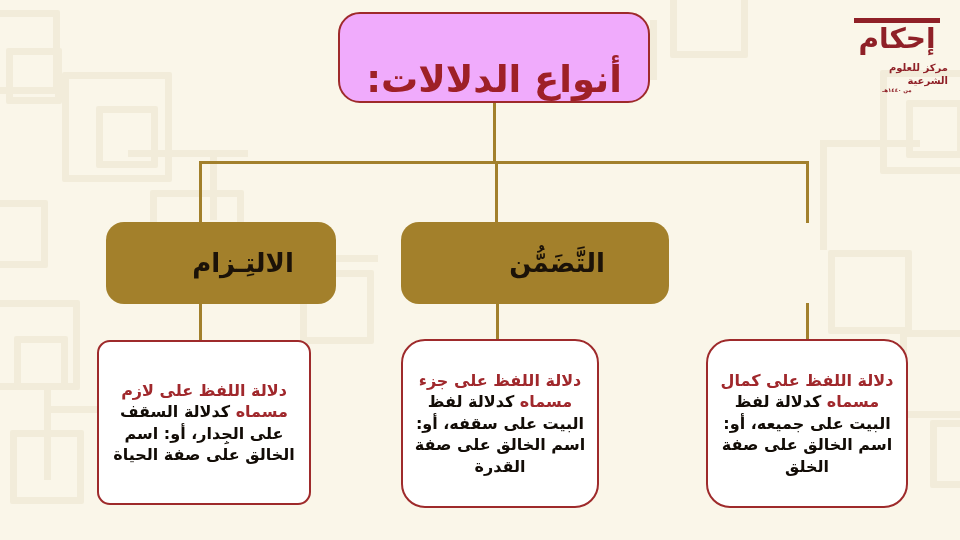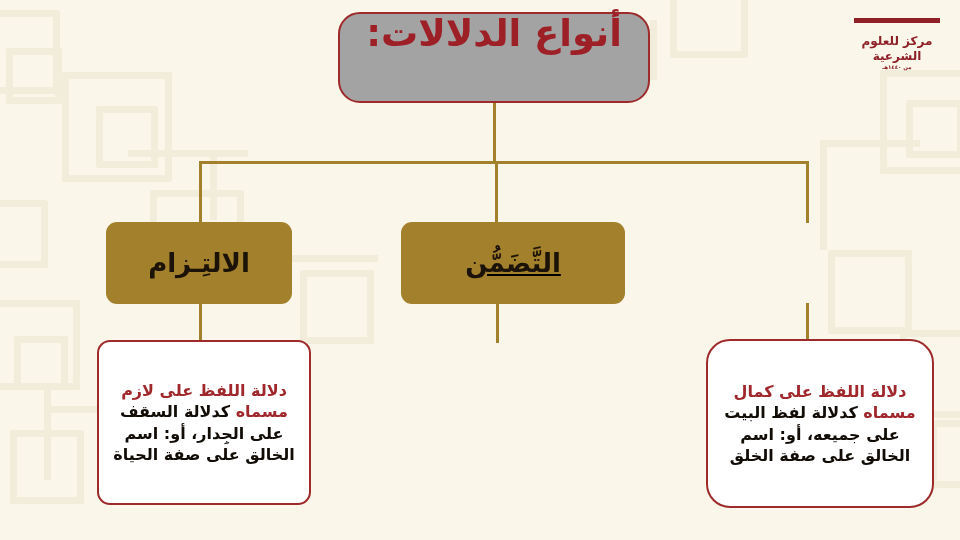--- a/index.html
+++ b/index.html
@@ -49,25 +49,25 @@
   .conn-h { height: 3px; }
 
   
   .title-box {
     position: absolute;
     left: 338px;
     top: 12px;
     width: 312px;
     height: 91px;
     box-sizing: border-box;
-    background: #a3a3a3;
+    background: #f0abfc;
     border: 2px solid #9e2a2b;
     border-radius: 22px;
     display: flex;
-    align-items: flex-start;
+    align-items: flex-end;
     justify-content: center;
     text-align: center;
   }
   .title-text {
     color: #9e2027;
     font-size: 37px;
     font-weight: bold;
     line-height: 1.1;
     letter-spacing: 0px;
   }
@@ -92,54 +92,55 @@
   }
   .logo-word {
     color: #8f2027;
     font-size: 28px;
     font-weight: bold;
     line-height: 1;
     letter-spacing: -1px;
   }
   .logo-sub {
     color: #8f2027;
-    font-size: 12px;
+    font-size: 10px;
     line-height: 1.25;
-    text-align: center;
+    text-align: right;
     margin-top: 9px;
     font-weight: bold;
   }
   .logo-sub2 {
     color: #8f2027;
     font-size: 5.5px;
     line-height: 1.2;
     text-align: center;
     font-weight: bold;
   }
 
   
   .cat-box {
     position: absolute;
     top: 222px;
     height: 82px;
     background: #a3802b;
-    border-radius: 11px;
+    border-radius: 18px;
     display: flex;
     align-items: center;
     justify-content: center;
     text-align: center;
+    padding-left: 44px;
   }
   .cat-text {
     color: #1b1208;
     font-size: 26px;
     font-weight: bold;
     line-height: 1.1;
   }
   #cat-right  { left: 713px; width: 192px; }
-  #cat-middle { left: 401px; width: 224px; text-decoration: underline; }
+  #cat-middle { left: 401px; width: 224px; }
   #cat-left   { left: 106px; width: 186px; }
 
   
   .desc-box {
     position: absolute;
     box-sizing: border-box;
     background: #ffffff;
     border: 2.5px solid #9e2a2b;
     border-radius: 24px;
     display: flex;
@@ -148,21 +149,21 @@
     padding: 6px 10px;
     text-align: center;
   }
   .desc-text {
     font-size: 16px;
     font-weight: bold;
     line-height: 1.34;
     color: #120c06;
   }
   .desc-em { color: #a0282c; }
-  #desc-right  { left: 706px; top: 339px; width: 228px; height: 169px; }
+  #desc-right  { left: 706px; top: 339px; width: 202px; height: 169px; }
   #desc-middle { left: 401px; top: 339px; width: 198px; height: 169px; }
   #desc-left   { left: 97px;  top: 340px; width: 214px; height: 165px; border-radius: 13px; }
 </style>
 </head>
 <body>
 
 <div id="canvas">
 
   <div class="watermark">
     <div class="wm-tile" style="left:-24px; top:10px; width:70px; height:70px;"></div>
@@ -190,20 +191,21 @@
     <div class="wm-bar" style="left:650px; top:20px; width:7px; height:60px;"></div>
     <div class="wm-tile" style="left:670px; top:-20px; width:64px; height:64px;"></div>
   </div>
 
   <div class="title-box">
     <div class="title-text">أنواع الدلالات:</div>
   </div>
 
   <div class="logo">
     <div class="logo-rule"></div>
+    <div class="logo-word">إحكام</div>
     <div class="logo-sub">مركز للعلوم الشرعية</div>
     <div class="logo-sub2">من ١٤٤٠هـ</div>
   </div>
 
   <div class="conn conn-v" style="left:493px; top:103px; height:60px;"></div>
   <div class="conn conn-h" style="left:199px; top:161px; width:609px;"></div>
 
   <div class="conn conn-v" style="left:806px; top:161px; height:62px;"></div>
   <div class="conn conn-v" style="left:495px; top:161px; height:62px;"></div>
   <div class="conn conn-v" style="left:199px; top:161px; height:62px;"></div>
@@ -212,20 +214,23 @@
   <div class="conn conn-v" style="left:496px; top:303px; height:40px;"></div>
   <div class="conn conn-v" style="left:199px; top:303px; height:40px;"></div>
 
   <div class="desc-box" id="desc-right">
     <div class="desc-text"><span class="desc-em">دلالة اللفظ على كمال مسماه</span><span> كدلالة لفظ البيت على جميعه، أو: اسم الخالق على صفة الخلق</span></div>
   </div>
 
   <div class="cat-box" id="cat-middle">
     <div class="cat-text">التَّضَمُّن</div>
   </div>
+  <div class="desc-box" id="desc-middle">
+    <div class="desc-text"><span class="desc-em">دلالة اللفظ على جزء مسماه</span><span> كدلالة لفظ البيت على سقفه، أو: اسم الخالق على صفة القدرة</span></div>
+  </div>
 
   <div class="cat-box" id="cat-left">
     <div class="cat-text">الالتِـزام</div>
   </div>
   <div class="desc-box" id="desc-left">
     <div class="desc-text"><span class="desc-em">دلالة اللفظ على لازم مسماه</span><span> كدلالة السقف على الجِدار، أو: اسم الخالق على صفة الحياة</span></div>
   </div>
 
 </div>
 

